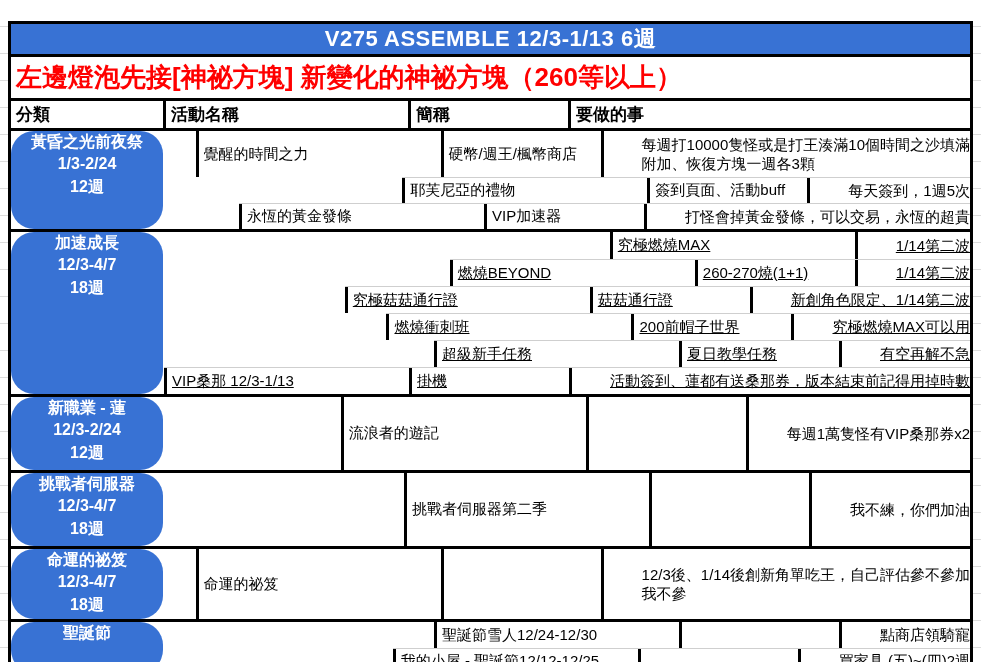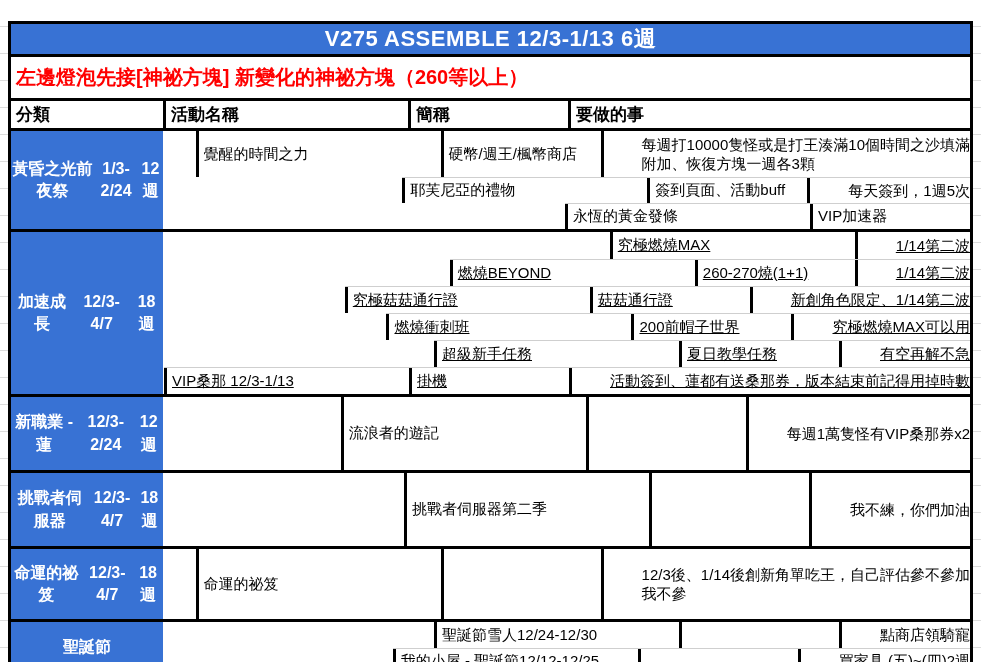--- a/index.html
+++ b/index.html
@@ -33,21 +33,21 @@
     align-items: center;
     justify-content: center;
     letter-spacing: 0.5px;
   }
   .notice-row {
     height: 44px;
     background: #ffffff;
     border-bottom: 3px solid #000;
     color: var(--notice-red, #ff0000);
     font-weight: bold;
-    font-size: 20px;
+    font-size: 26px;
     display: flex;
     align-items: center;
     padding-left: 5px;
   }
   .header-row {
     height: 30px;
     border-bottom: 3px solid #000;
     display: flex;
     font-weight: bold;
     font-size: 17px;
@@ -61,25 +61,25 @@
 
   .section { display: flex; border-bottom: 3px solid #000; }
   .section.last { border-bottom: none; }
   .cat-cell {
     width: 152px;
     background: var(--accent-blue, #3872d4);
     color: #ffffff;
     font-weight: bold;
     font-size: 16px;
     display: flex;
-    flex-direction: row;
-    align-items: center;
-    justify-content: center;
+    flex-direction: column;
+    align-items: center;
     text-align: center;
     line-height: 1.4;
+    border-radius: 23px;
   }
   .cat-line { display: block; }
   .rows { flex: 1; display: flex; flex-direction: column; align-items: flex-end; }
   .row { display: flex; }
   .row + .row { border-top: 1px solid #cfcfcf; }
   .cell {
     display: flex;
     align-items: center;
     padding-left: 5px;
     font-size: 15px;
@@ -128,20 +128,21 @@
 附加、恢復方塊一週各3顆</div>
         </div>
         <div class="row h26">
           <div class="cell col-act">耶芙尼亞的禮物</div>
           <div class="cell col-short">簽到頁面、活動buff</div>
           <div class="cell todo col-todo">每天簽到，1週5次</div>
         </div>
         <div class="row h26">
           <div class="cell col-act">永恆的黃金發條</div>
           <div class="cell col-short">VIP加速器</div>
+          <div class="cell todo col-todo">打怪會掉黃金發條，可以交易，永恆的超貴</div>
         </div>
       </div>
     </div>
 
     <div class="section">
       <div class="cat-cell">
         <span class="cat-line">加速成長</span>
         <span class="cat-line">12/3-4/7</span>
         <span class="cat-line">18週</span>
       </div>

